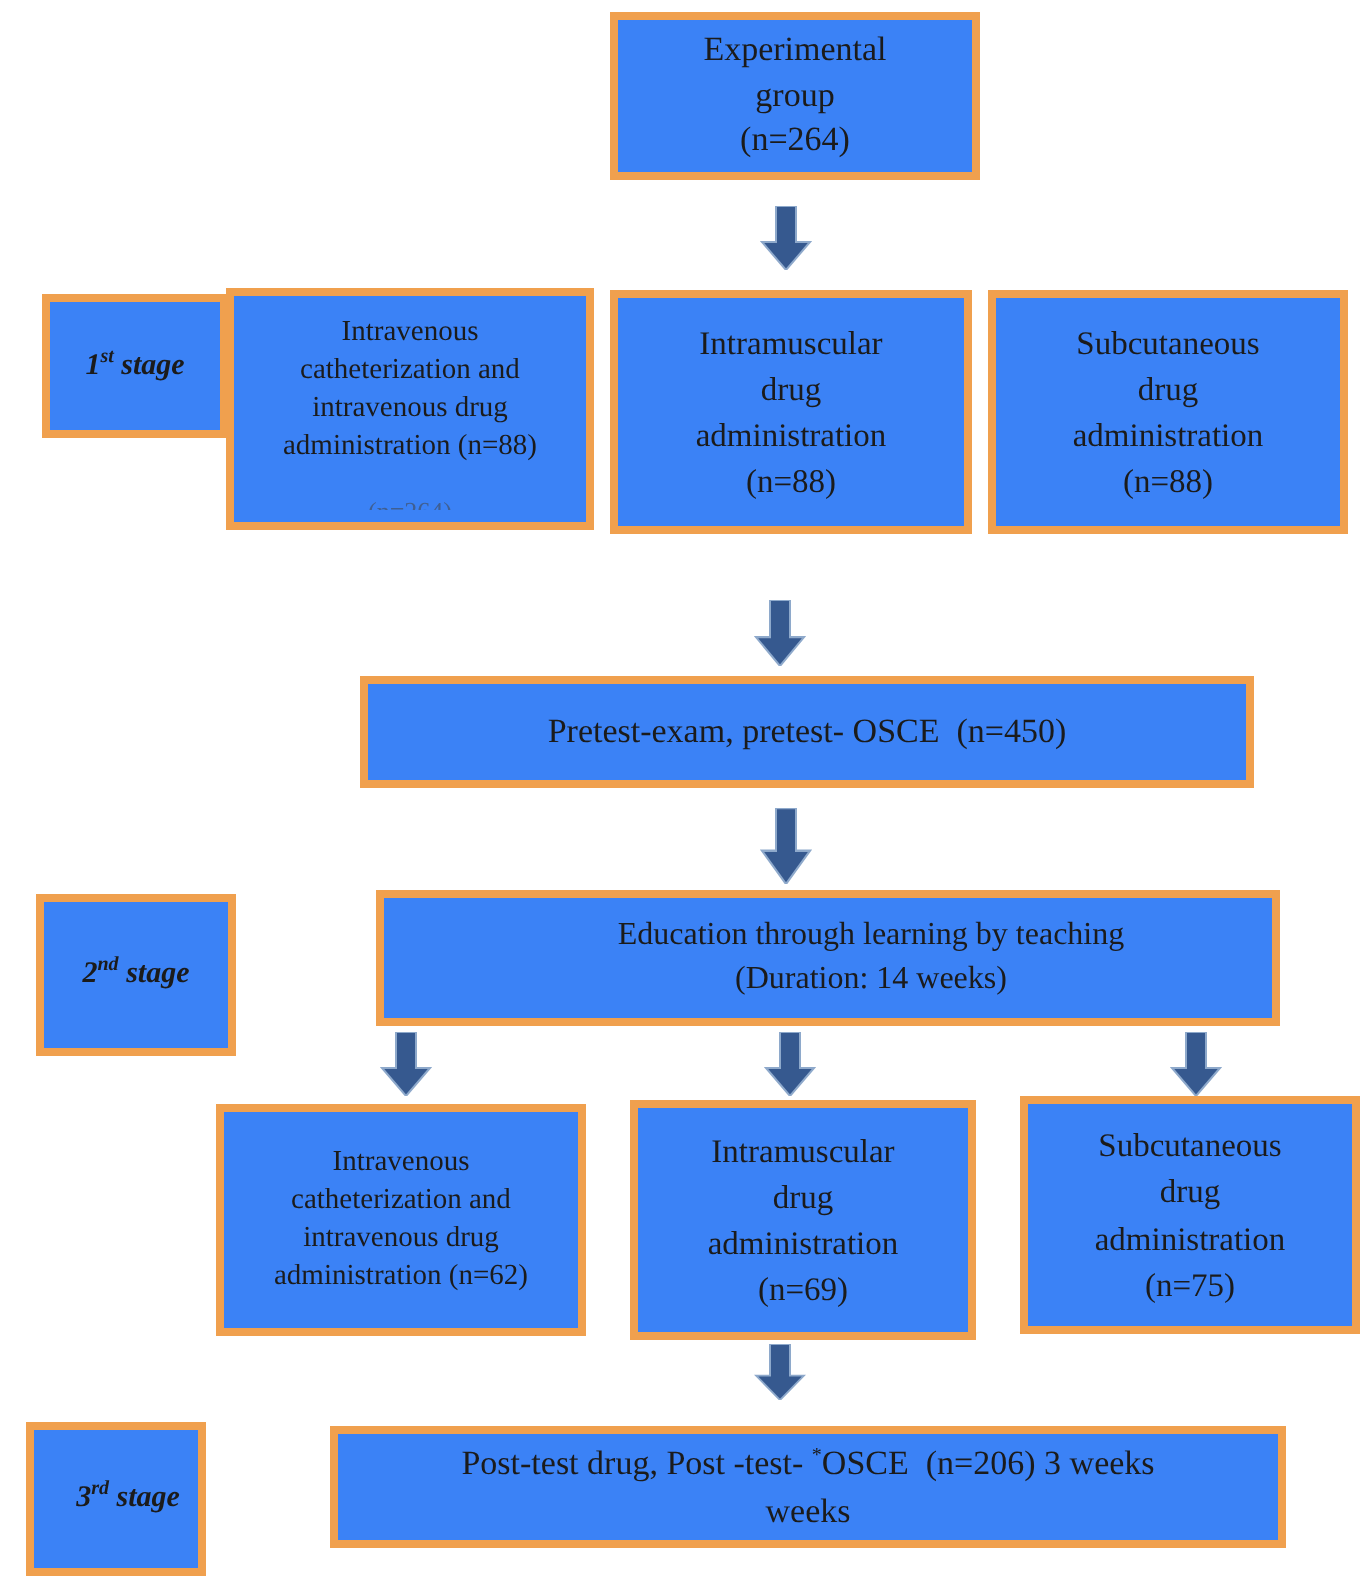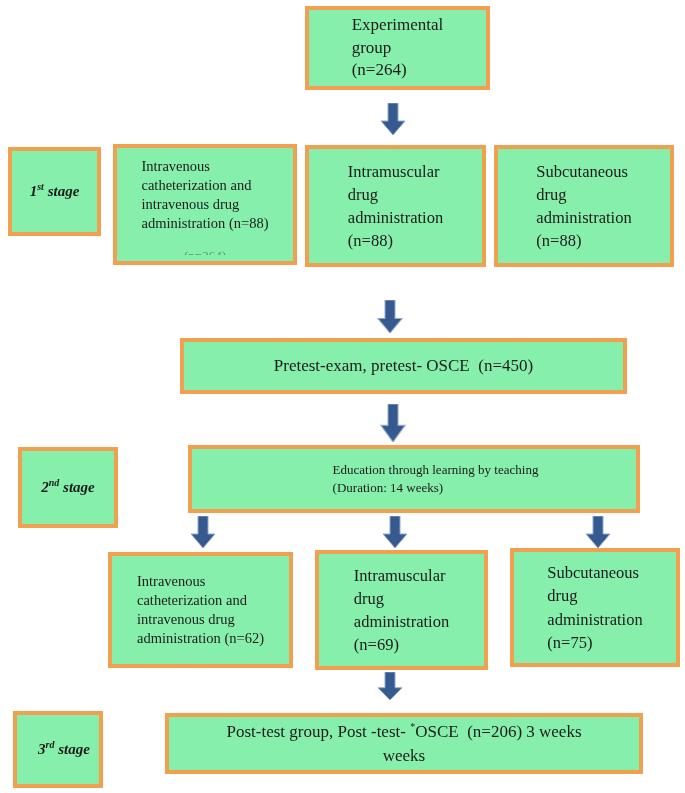--- a/index.html
+++ b/index.html
@@ -14,57 +14,57 @@
     width:685px;height:793px;
     background:#fff;
     font-family:"Liberation Serif","DejaVu Serif",serif;
     color:var(--ink);
     overflow:hidden;
   }
   .box{
     position:absolute;
     box-sizing:border-box;
     border:4px solid var(--orange);
-    background:#86efac;
+    background:#3b82f6;
     display:flex;
     align-items:center;
     justify-content:center;
-    text-align:left;
+    text-align:center;
   }
   .pre{white-space:pre-line;}
   .prewrap{white-space:pre-wrap;}
   .stage{
     font-weight:bold;
     font-style:italic;
     font-size:15px;
   }
   .stage sup, .supmark{font-size:10px;vertical-align:super;line-height:0;}
   .arrow{position:absolute;}
   .arrow svg{display:block;width:100%;height:100%;}
 
   
   #exp-box{left:305px;top:6px;width:185px;height:84px;font-size:17px;line-height:1.35;}
   #arrow-1{left:380px;top:103px;width:26px;height:32px;}
 
-  #stage1-box{left:8px;top:147px;width:93px;height:89px;}
+  #stage1-box{left:21px;top:147px;width:93px;height:72px;}
   #r1-iv{left:113px;top:144px;width:184px;height:121px;font-size:14.5px;line-height:1.32;align-items:flex-start;padding-top:9px;}
   #r1-iv-clip{
     position:absolute;left:113px;top:249px;width:184px;height:6px;
     overflow:hidden;text-align:center;font-size:13px;color:#444;opacity:.55;
     line-height:1;font-family:"Liberation Serif",serif;
   }
   #r1-im{left:305px;top:145px;width:181px;height:122px;font-size:16.5px;line-height:1.4;}
   #r1-sc{left:494px;top:145px;width:180px;height:122px;font-size:16.5px;line-height:1.4;}
 
   #arrow-2{left:377px;top:300px;width:26px;height:33px;}
   #pretest-box{left:180px;top:338px;width:447px;height:56px;font-size:17px;}
   #arrow-3{left:380px;top:404px;width:26px;height:38px;}
 
   #stage2-box{left:18px;top:447px;width:100px;height:81px;}
-  #edu-box{left:188px;top:445px;width:452px;height:68px;font-size:13px;line-height:1.4;padding-left:43px;}
+  #edu-box{left:188px;top:445px;width:452px;height:68px;font-size:16px;line-height:1.4;padding-left:43px;}
 
   #arrow-4a{left:190px;top:516px;width:26px;height:32px;}
   #arrow-4b{left:382px;top:516px;width:26px;height:32px;}
   #arrow-4c{left:585px;top:516px;width:26px;height:32px;}
 
   #r2-iv{left:108px;top:552px;width:185px;height:116px;font-size:14.5px;line-height:1.32;}
   #r2-im{left:315px;top:550px;width:173px;height:120px;font-size:16.5px;line-height:1.4;}
   #r2-sc{left:510px;top:548px;width:170px;height:119px;font-size:16.5px;line-height:1.4;}
 
   #arrow-5{left:377px;top:672px;width:26px;height:28px;}
@@ -185,17 +185,17 @@
       </svg>
   </div>
 
   <div class="box stage" id="stage3-box">
     <span>
       <span>3</span><sup>rd</sup>&nbsp;<span>stage</span>
     </span>
   </div>
 
   <div class="box" id="post-box">
-    <span class="line prewrap"><span>Post-test group, Post -test- </span><span class="supmark">*</span><span>OSCE  (n=206) 3 weeks</span></span>
+    <span class="line prewrap"><span>Post-test drug, Post -test- </span><span class="supmark">*</span><span>OSCE  (n=206) 3 weeks</span></span>
     <span class="line">weeks</span>
   </div>
 
 </div>
 
 </body></html>

